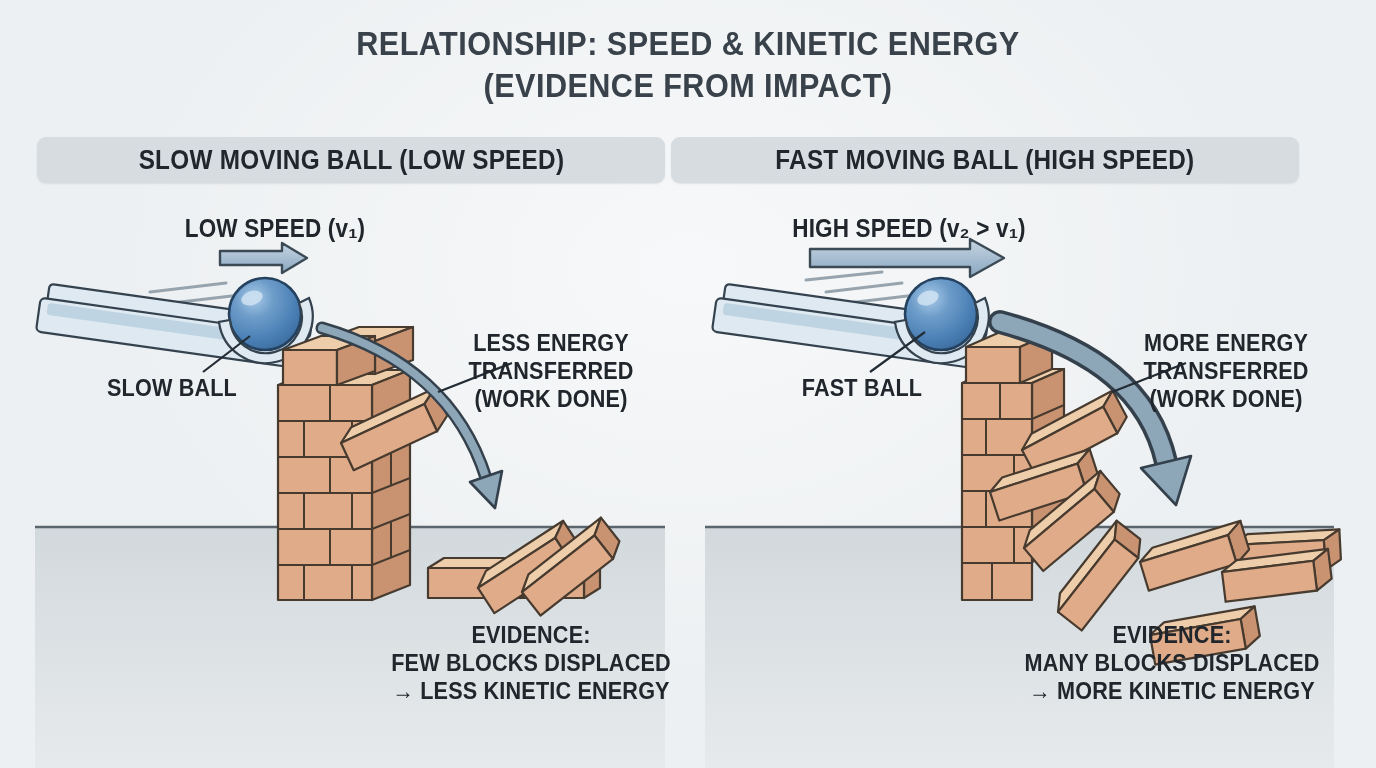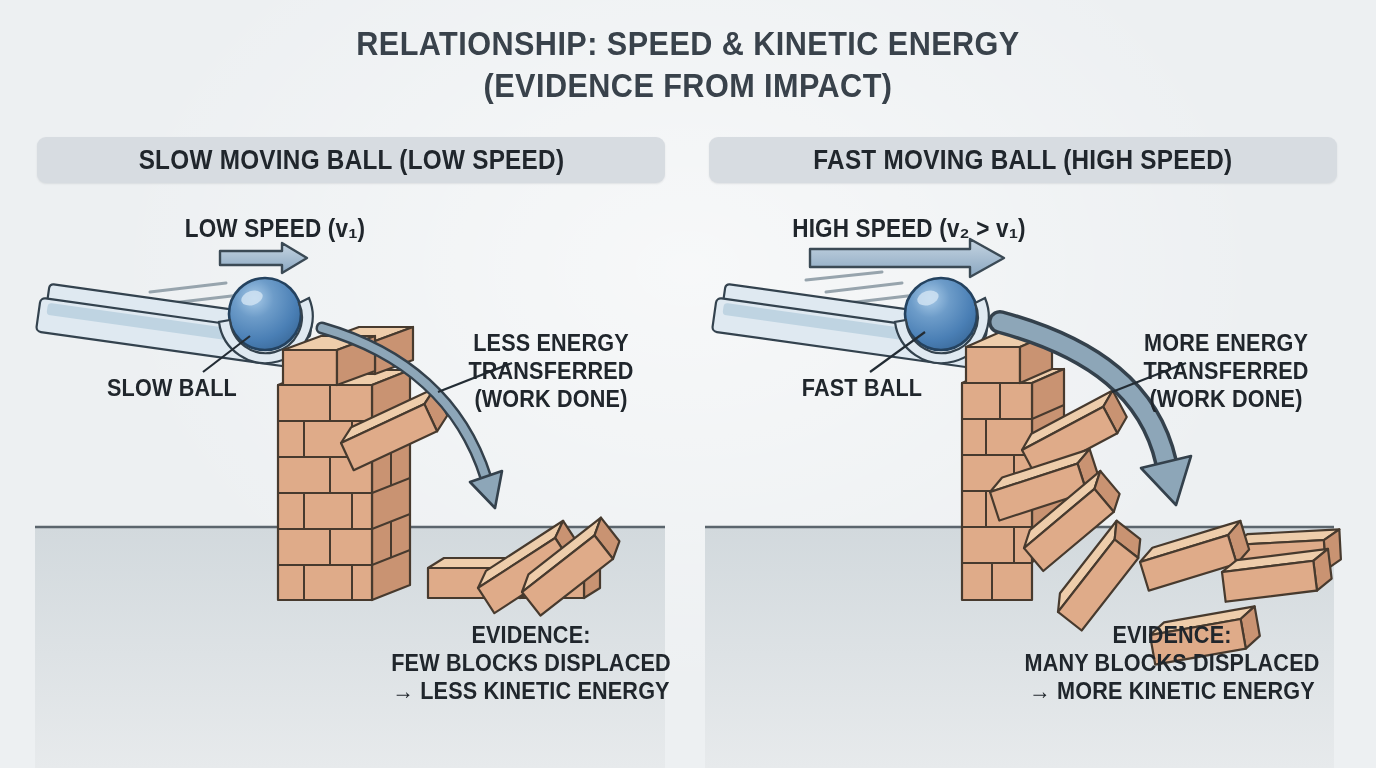--- a/index.html
+++ b/index.html
@@ -215,21 +215,21 @@
 </svg>
 
 <div class="abs title cond">
   <span style="display:block">RELATIONSHIP: SPEED &amp; KINETIC ENERGY</span>
   <span style="display:block">(EVIDENCE FROM IMPACT)</span>
 </div>
 
 <div class="abs hdr" style="left:37px;">
   <span>SLOW MOVING BALL (LOW SPEED)</span>
 </div>
-<div class="abs hdr" style="left:709px;">
+<div class="abs hdr" style="left:671px;">
   <span>FAST MOVING BALL (HIGH SPEED)</span>
 </div>
 
 <div class="abs lbl cond" style="left:125px;top:214px;width:300px;font-size:25px;">LOW SPEED (v₁)</div>
 <div class="abs lbl cond" style="left:759px;top:214px;width:300px;font-size:25px;">HIGH SPEED (v₂ &gt; v₁)</div>
 
 <div class="abs lbl cond" style="left:72px;top:374px;width:200px;">SLOW BALL</div>
 <div class="abs lbl cond" style="left:762px;top:374px;width:200px;">FAST BALL</div>
 
 <div class="abs lbl cond" style="left:431px;top:329px;width:240px;">

